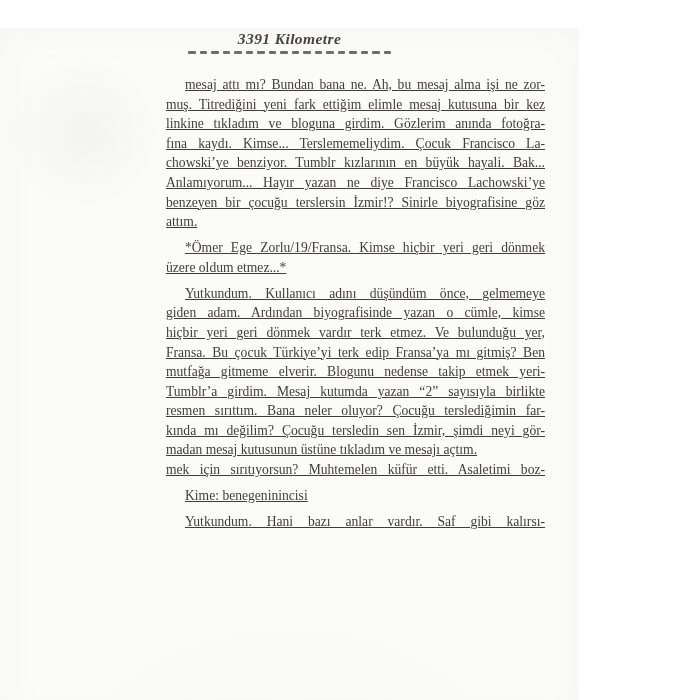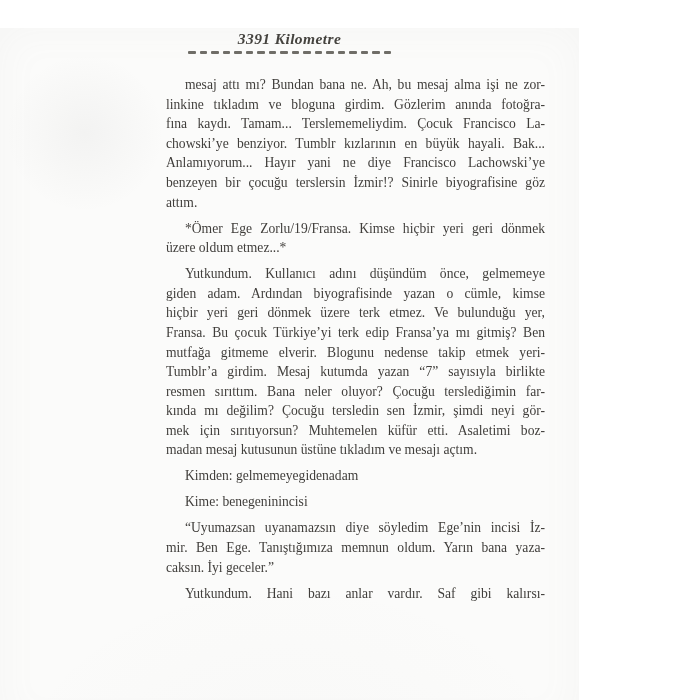--- a/index.html
+++ b/index.html
@@ -35,21 +35,21 @@
     margin-top:4px;display:flex;justify-content:center;align-items:center;gap:4px;
   }
   .dash{
     display:block;width:7.5px;height:3.4px;border-radius:1px;
     background:var(--dash-color);opacity:.85;
   }
   .text-block{
     position:absolute;left:166px;top:47px;width:379px;
     font-size:13.6px;line-height:19.6px;color:var(--text-color);
   }
-  .paragraph{margin:0 0 6.4px 0;}
+  .paragraph{margin:0 0 6.4px 0;text-decoration:underline;}
   .paragraph:last-child{margin-bottom:0;}
   .line{
     text-align:justify;
     text-align-last:justify;
   }
   .line.first{text-indent:19px;}
   .line.last{text-align-last:left;}
   .paragraph.justify-last .line.last{text-align-last:justify;}
   .page-number{
     position:absolute;top:706px;left:0;right:0;
@@ -82,53 +82,46 @@
         <span class="dash"></span>
         <span class="dash"></span>
         <span class="dash"></span>
         <span class="dash"></span>
       </div>
   </div>
 
   <div class="text-block">
       <div class="paragraph">
         <div class="line first">mesaj attı mı? Bundan bana ne. Ah, bu mesaj alma işi ne zor-</div>
+        <div class="line">muş. Titrediğini yeni fark ettiğim elimle mesaj kutusuna bir kez</div>
         <div class="line">linkine tıkladım ve bloguna girdim. Gözlerim anında fotoğra-</div>
-        <div class="line">fına kaydı. Tamam... Terslememeliydim. Çocuk Francisco La-</div>
+        <div class="line">fına kaydı. Kimse... Terslememeliydim. Çocuk Francisco La-</div>
         <div class="line">chowski’ye benziyor. Tumblr kızlarının en büyük hayali. Bak...</div>
-        <div class="line">Anlamıyorum... Hayır yani ne diye Francisco Lachowski’ye</div>
+        <div class="line">Anlamıyorum... Hayır yazan ne diye Francisco Lachowski’ye</div>
         <div class="line">benzeyen bir çocuğu terslersin İzmir!? Sinirle biyografisine göz</div>
         <div class="line last">attım.</div>
       </div>
       <div class="paragraph">
         <div class="line first">*Ömer Ege Zorlu/19/Fransa. Kimse hiçbir yeri geri dönmek</div>
         <div class="line last">üzere oldum etmez...*</div>
       </div>
       <div class="paragraph">
         <div class="line first">Yutkundum. Kullanıcı adını düşündüm önce, gelmemeye</div>
         <div class="line">giden adam. Ardından biyografisinde yazan o cümle, kimse</div>
-        <div class="line">hiçbir yeri geri dönmek üzere terk etmez. Ve bulunduğu yer,</div>
+        <div class="line">hiçbir yeri geri dönmek vardır terk etmez. Ve bulunduğu yer,</div>
         <div class="line">Fransa. Bu çocuk Türkiye’yi terk edip Fransa’ya mı gitmiş? Ben</div>
         <div class="line">mutfağa gitmeme elverir. Blogunu nedense takip etmek yeri-</div>
-        <div class="line">Tumblr’a girdim. Mesaj kutumda yazan “7” sayısıyla birlikte</div>
+        <div class="line">Tumblr’a girdim. Mesaj kutumda yazan “2” sayısıyla birlikte</div>
         <div class="line">resmen sırıttım. Bana neler oluyor? Çocuğu terslediğimin far-</div>
         <div class="line">kında mı değilim? Çocuğu tersledin sen İzmir, şimdi neyi gör-</div>
+        <div class="line last">madan mesaj kutusunun üstüne tıkladım ve mesajı açtım.</div>
         <div class="line">mek için sırıtıyorsun? Muhtemelen küfür etti. Asaletimi boz-</div>
-        <div class="line last">madan mesaj kutusunun üstüne tıkladım ve mesajı açtım.</div>
-      </div>
-      <div class="paragraph">
-        <div class="line first last">Kimden: gelmemeyegidenadam</div>
       </div>
       <div class="paragraph">
         <div class="line first last">Kime: benegeninincisi</div>
-      </div>
-      <div class="paragraph">
-        <div class="line first">“Uyumazsan uyanamazsın diye söyledim Ege’nin incisi İz-</div>
-        <div class="line">mir. Ben Ege. Tanıştığımıza memnun oldum. Yarın bana yaza-</div>
-        <div class="line last">caksın. İyi geceler.”</div>
       </div>
       <div class="paragraph justify-last">
         <div class="line first">Yutkundum. Hani bazı anlar vardır. Saf gibi kalırsı-</div>
       </div>
     </div>
 
   <div class="page-number">17</div>
 
 </div>
 

